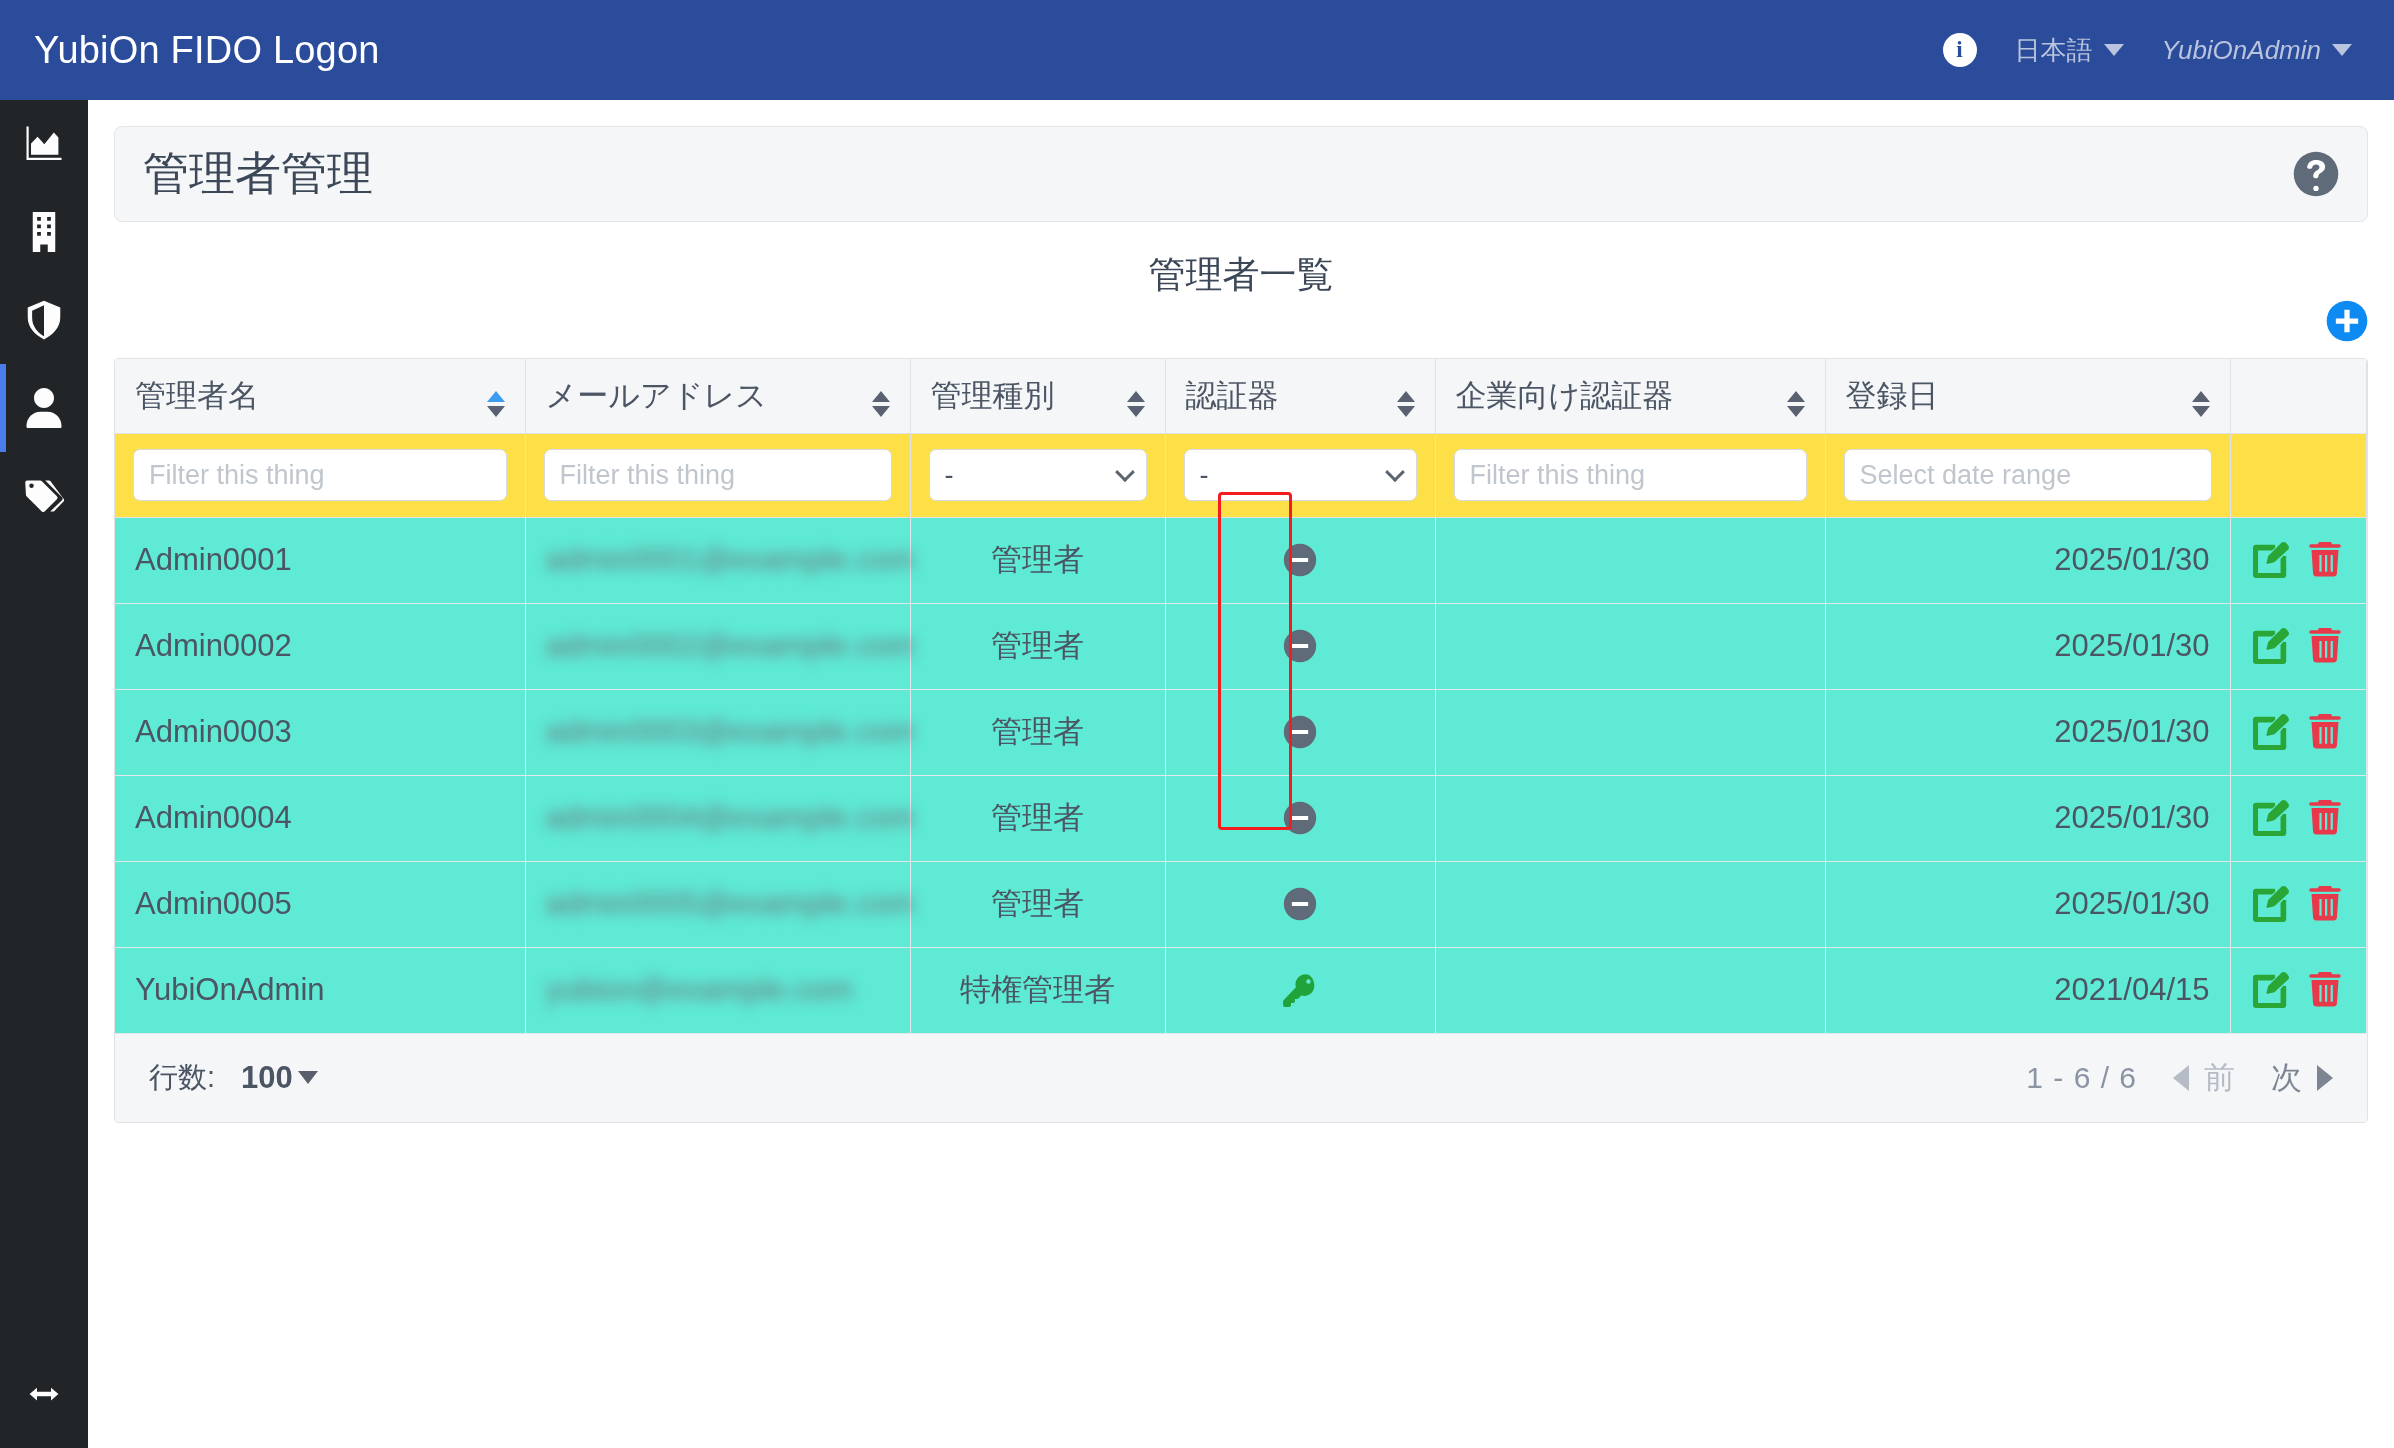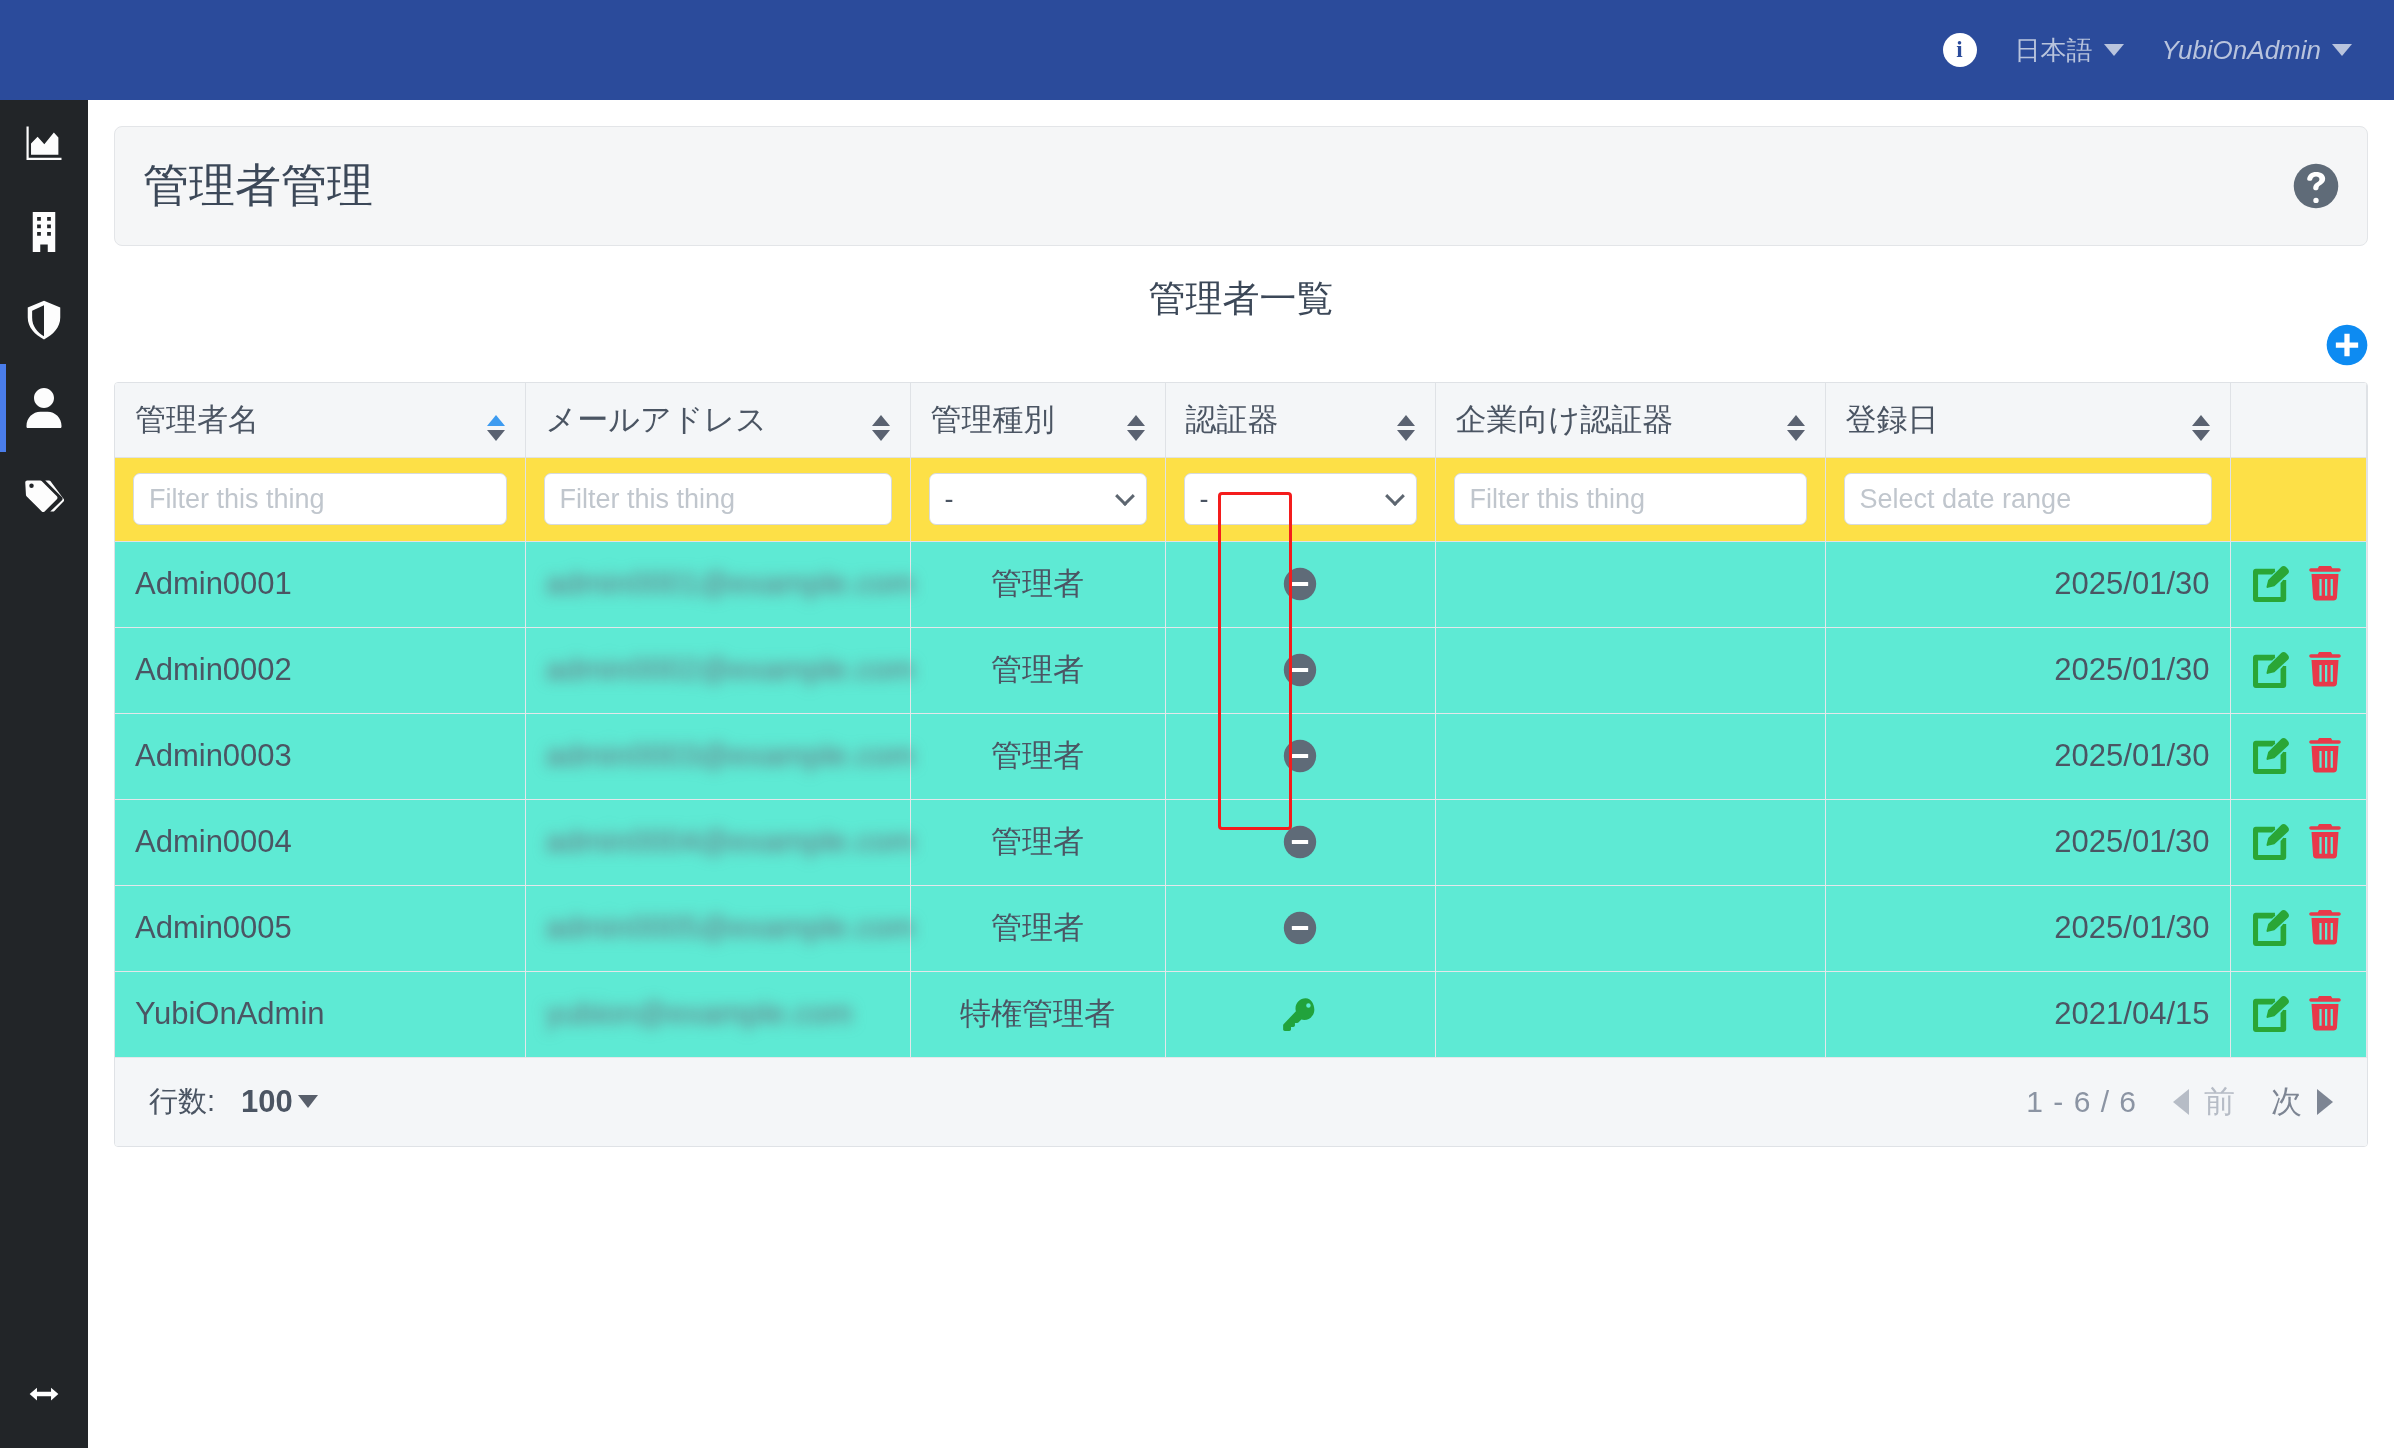--- a/index.html
+++ b/index.html
@@ -76,21 +76,21 @@
   .side-toggle svg { width: 40px; height: 34px; fill: #ffffff; }
 
   
   .main {
     position: absolute; top: 100px; left: 88px;
     width: 2306px; height: 1348px;
     background: #ffffff;
   }
   .page-header {
     margin: 26px 26px 0 26px;
-    height: 120px;
+    height: 96px;
     background: #f5f6f7;
     border: 1px solid #e3e5e8;
     border-radius: 8px;
     display: flex; align-items: center;
     padding: 0 28px;
   }
   .page-title { font-size: 46px; color: #3c4858; font-weight: 400; }
   .help-icon { margin-left: auto; }
   .help-icon svg { width: 46px; height: 46px; display: block; }
 
@@ -246,20 +246,21 @@
     width: 0; height: 0;
     border-top: 13px solid transparent;
     border-bottom: 13px solid transparent;
     border-left: 16px solid #7d8593;
   }
 </style>
 </head>
 <body>
 
 <div class="navbar">
+  <div class="brand">YubiOn FIDO Logon</div>
   <div class="nav-right">
     <div class="info-badge">i</div>
     <div class="nav-link">
       <span>日本語</span>
       <span class="caret-down"></span>
     </div>
     <div class="nav-link user">
       <span>YubiOnAdmin</span>
       <span class="caret-down"></span>
     </div>

